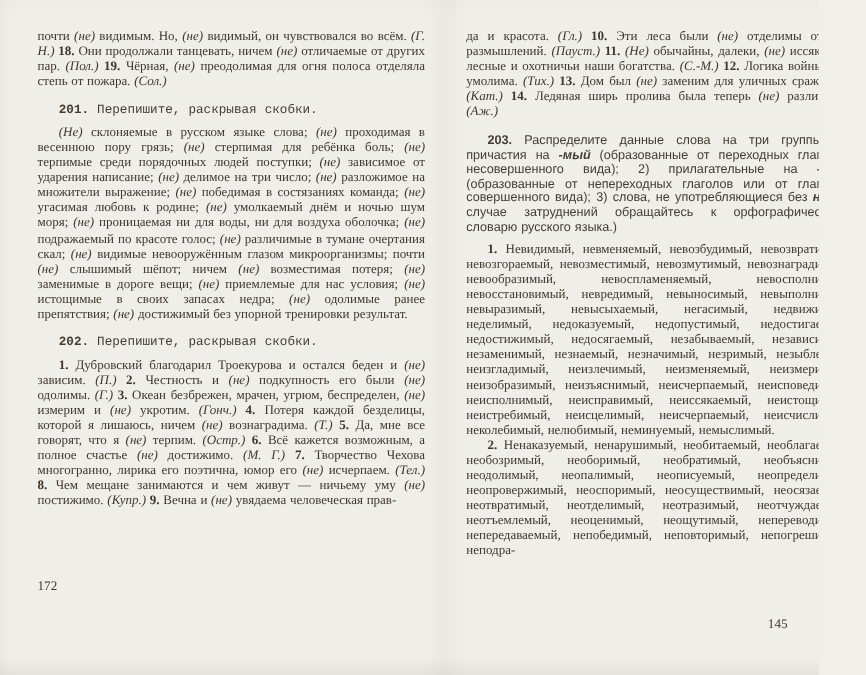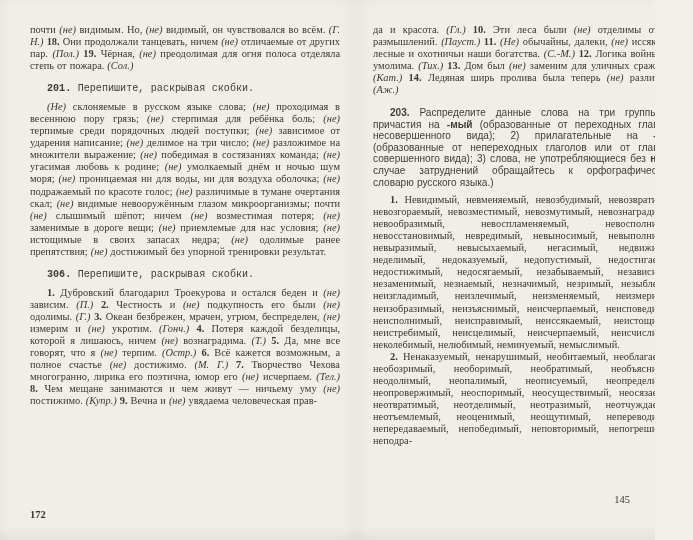--- a/index.html
+++ b/index.html
@@ -39,38 +39,38 @@
   }
   .instruction{
     font-family:"Liberation Sans",sans-serif;
     font-size:10.1px;line-height:11.55px;
     margin-top:11px;margin-bottom:6px;
     text-indent:17px;
     color:#413d35;
   }
   .st-i{font-style:italic;}
   .st-b{font-weight:bold;}
-  .st-bi{font-weight:bold;}
+  .st-bi{font-weight:bold;font-style:italic;}
   .page-number{
     position:absolute;
     font-family:"Liberation Serif",serif;
     font-size:10.5px;color:#3d382f;
   }
-  .page-number.num-left{left:30px;top:509px;font-weight:bold;}
+  .page-number.num-left{left:30px;top:464px;}
   .page-number.num-right{right:25px;top:494px;}
 </style>
 </head>
 <body>
 
 <div class="spread">
   <div class="page-col left">
       <div class="para continuation"><span>почти </span><span class="st-i">(не)</span><span> видимым. Но, </span><span class="st-i">(не)</span><span> видимый, он чувствовался во всём. </span><span class="st-i">(Г. Н.)</span><span> </span><span class="st-b">18.</span><span> Они продолжали танцевать, ничем </span><span class="st-i">(не)</span><span> отличаемые от других пар. </span><span class="st-i">(Пол.)</span><span> </span><span class="st-b">19.</span><span> Чёрная, </span><span class="st-i">(не)</span><span> преодолимая для огня полоса отделяла степь от пожара. </span><span class="st-i">(Сол.)</span></div>
       <div class="para exercise-heading"><span class="st-b">201.</span><span> Перепишите, раскрывая скобки.</span></div>
       <div class="para exercise-body"><span class="st-i">(Не)</span><span> склоняемые в русском языке слова; </span><span class="st-i">(не)</span><span> проходимая в весеннюю пору грязь; </span><span class="st-i">(не)</span><span> стерпимая для ребёнка боль; </span><span class="st-i">(не)</span><span> терпимые среди порядочных людей поступки; </span><span class="st-i">(не)</span><span> зависимое от ударения написание; </span><span class="st-i">(не)</span><span> делимое на три число; </span><span class="st-i">(не)</span><span> разложимое на множители выражение; </span><span class="st-i">(не)</span><span> победимая в состязаниях команда; </span><span class="st-i">(не)</span><span> угасимая любовь к родине; </span><span class="st-i">(не)</span><span> умолкаемый днём и ночью шум моря; </span><span class="st-i">(не)</span><span> проницаемая ни для воды, ни для воздуха оболочка; </span><span class="st-i">(не)</span><span> подражаемый по красоте голос; </span><span class="st-i">(не)</span><span> различимые в тумане очертания скал; </span><span class="st-i">(не)</span><span> видимые невооружённым глазом микроорганизмы; почти </span><span class="st-i">(не)</span><span> слышимый шёпот; ничем </span><span class="st-i">(не)</span><span> возместимая потеря; </span><span class="st-i">(не)</span><span> заменимые в дороге вещи; </span><span class="st-i">(не)</span><span> приемлемые для нас условия; </span><span class="st-i">(не)</span><span> истощимые в своих запасах недра; </span><span class="st-i">(не)</span><span> одолимые ранее препятствия; </span><span class="st-i">(не)</span><span> достижимый без упорной тренировки результат.</span></div>
-      <div class="para exercise-heading"><span class="st-b">306.</span><span> Перепишите, раскрывая скобки.</span></div>
+      <div class="para exercise-heading"><span class="st-b">202.</span><span> Перепишите, раскрывая скобки.</span></div>
       <div class="para exercise-body"><span class="st-b">1.</span><span> Дубровский благодарил Троекурова и остался беден и </span><span class="st-i">(не)</span><span> зависим. </span><span class="st-i">(П.)</span><span> </span><span class="st-b">2.</span><span> Честность и </span><span class="st-i">(не)</span><span> подкупность его были </span><span class="st-i">(не)</span><span> одолимы. </span><span class="st-i">(Г.)</span><span> </span><span class="st-b">3.</span><span> Океан безбрежен, мрачен, угрюм, беспределен, </span><span class="st-i">(не)</span><span> измерим и </span><span class="st-i">(не)</span><span> укротим. </span><span class="st-i">(Гонч.)</span><span> </span><span class="st-b">4.</span><span> Потеря каждой безделицы, которой я лишаюсь, ничем </span><span class="st-i">(не)</span><span> вознаградима. </span><span class="st-i">(Т.)</span><span> </span><span class="st-b">5.</span><span> Да, мне все говорят, что я </span><span class="st-i">(не)</span><span> терпим. </span><span class="st-i">(Остр.)</span><span> </span><span class="st-b">6.</span><span> Всё кажется возможным, а полное счастье </span><span class="st-i">(не)</span><span> достижимо. </span><span class="st-i">(М. Г.)</span><span> </span><span class="st-b">7.</span><span> Творчество Чехова многогранно, лирика его поэтична, юмор его </span><span class="st-i">(не)</span><span> исчерпаем. </span><span class="st-i">(Тел.)</span><span> </span><span class="st-b">8.</span><span> Чем мещане занимаются и чем живут — ничьему уму </span><span class="st-i">(не)</span><span> постижимо. </span><span class="st-i">(Купр.)</span><span> </span><span class="st-b">9.</span><span> Вечна и </span><span class="st-i">(не)</span><span> увядаема человеческая прав-</span></div>
     </div>
   <div class="page-col right">
       <div class="para continuation"><span>да и красота. </span><span class="st-i">(Гл.)</span><span> </span><span class="st-b">10.</span><span> Эти леса были </span><span class="st-i">(не)</span><span> отделимы от его размышлений. </span><span class="st-i">(Пауст.)</span><span> </span><span class="st-b">11.</span><span> </span><span class="st-i">(Не)</span><span> обычайны, далеки, </span><span class="st-i">(не)</span><span> иссякаемы лесные и охотничьи наши богатства. </span><span class="st-i">(С.-М.)</span><span> </span><span class="st-b">12.</span><span> Логика войны </span><span class="st-i">(не)</span><span> умолима. </span><span class="st-i">(Тих.)</span><span> </span><span class="st-b">13.</span><span> Дом был </span><span class="st-i">(не)</span><span> заменим для уличных сражений. </span><span class="st-i">(Кат.)</span><span> </span><span class="st-b">14.</span><span> Ледяная ширь пролива была теперь </span><span class="st-i">(не)</span><span> различима. </span><span class="st-i">(Аж.)</span></div>
       <div class="para instruction"><span class="st-b">203.</span><span> Распределите данные слова на три группы: 1) причастия на </span><span class="st-bi">-мый</span><span> (образованные от переходных глаголов несовершенного вида); 2) прилагательные на </span><span class="st-bi">-мый</span><span> (образованные от непереходных глаголов или от глаголов совершенного вида); 3) слова, не употребляющиеся без </span><span class="st-bi">не</span><span>. (В случае затруднений обращайтесь к орфографическому словарю русского языка.)</span></div>
       <div class="para list"><span class="st-b">1.</span><span> Невидимый, невменяемый, невозбудимый, невозвратимый, невозгораемый, невозместимый, невозмутимый, невознаградимый, невообразимый, невоспламеняемый, невосполнимый, невосстановимый, невредимый, невыносимый, невыполнимый, невыразимый, невысыхаемый, негасимый, недвижимый, неделимый, недоказуемый, недопустимый, недостигаемый, недостижимый, недосягаемый, незабываемый, независимый, незаменимый, незнаемый, незначимый, незримый, незыблемый, неизгладимый, неизлечимый, неизменяемый, неизмеримый, неизобразимый, неизъяснимый, неисчерпаемый, неисповедимый, неисполнимый, неисправимый, неиссякаемый, неистощимый, неистребимый, неисцелимый, неисчерпаемый, неисчислимый, неколебимый, нелюбимый, неминуемый, немыслимый.</span></div>
       <div class="para list"><span class="st-b">2.</span><span> Ненаказуемый, ненарушимый, необитаемый, необлагаемый, необозримый, необоримый, необратимый, необъяснимый, неодолимый, неопалимый, неописуемый, неопределимый, неопровержимый, неоспоримый, неосуществимый, неосязаемый, неотвратимый, неотделимый, неотразимый, неотчуждаемый, неотъемлемый, неоценимый, неощутимый, непереводимый, непередаваемый, непобедимый, неповторимый, непогрешимый, неподра-</span></div>
     </div>
   <div class="page-number num-left">172</div>
   <div class="page-number num-right">145</div>

